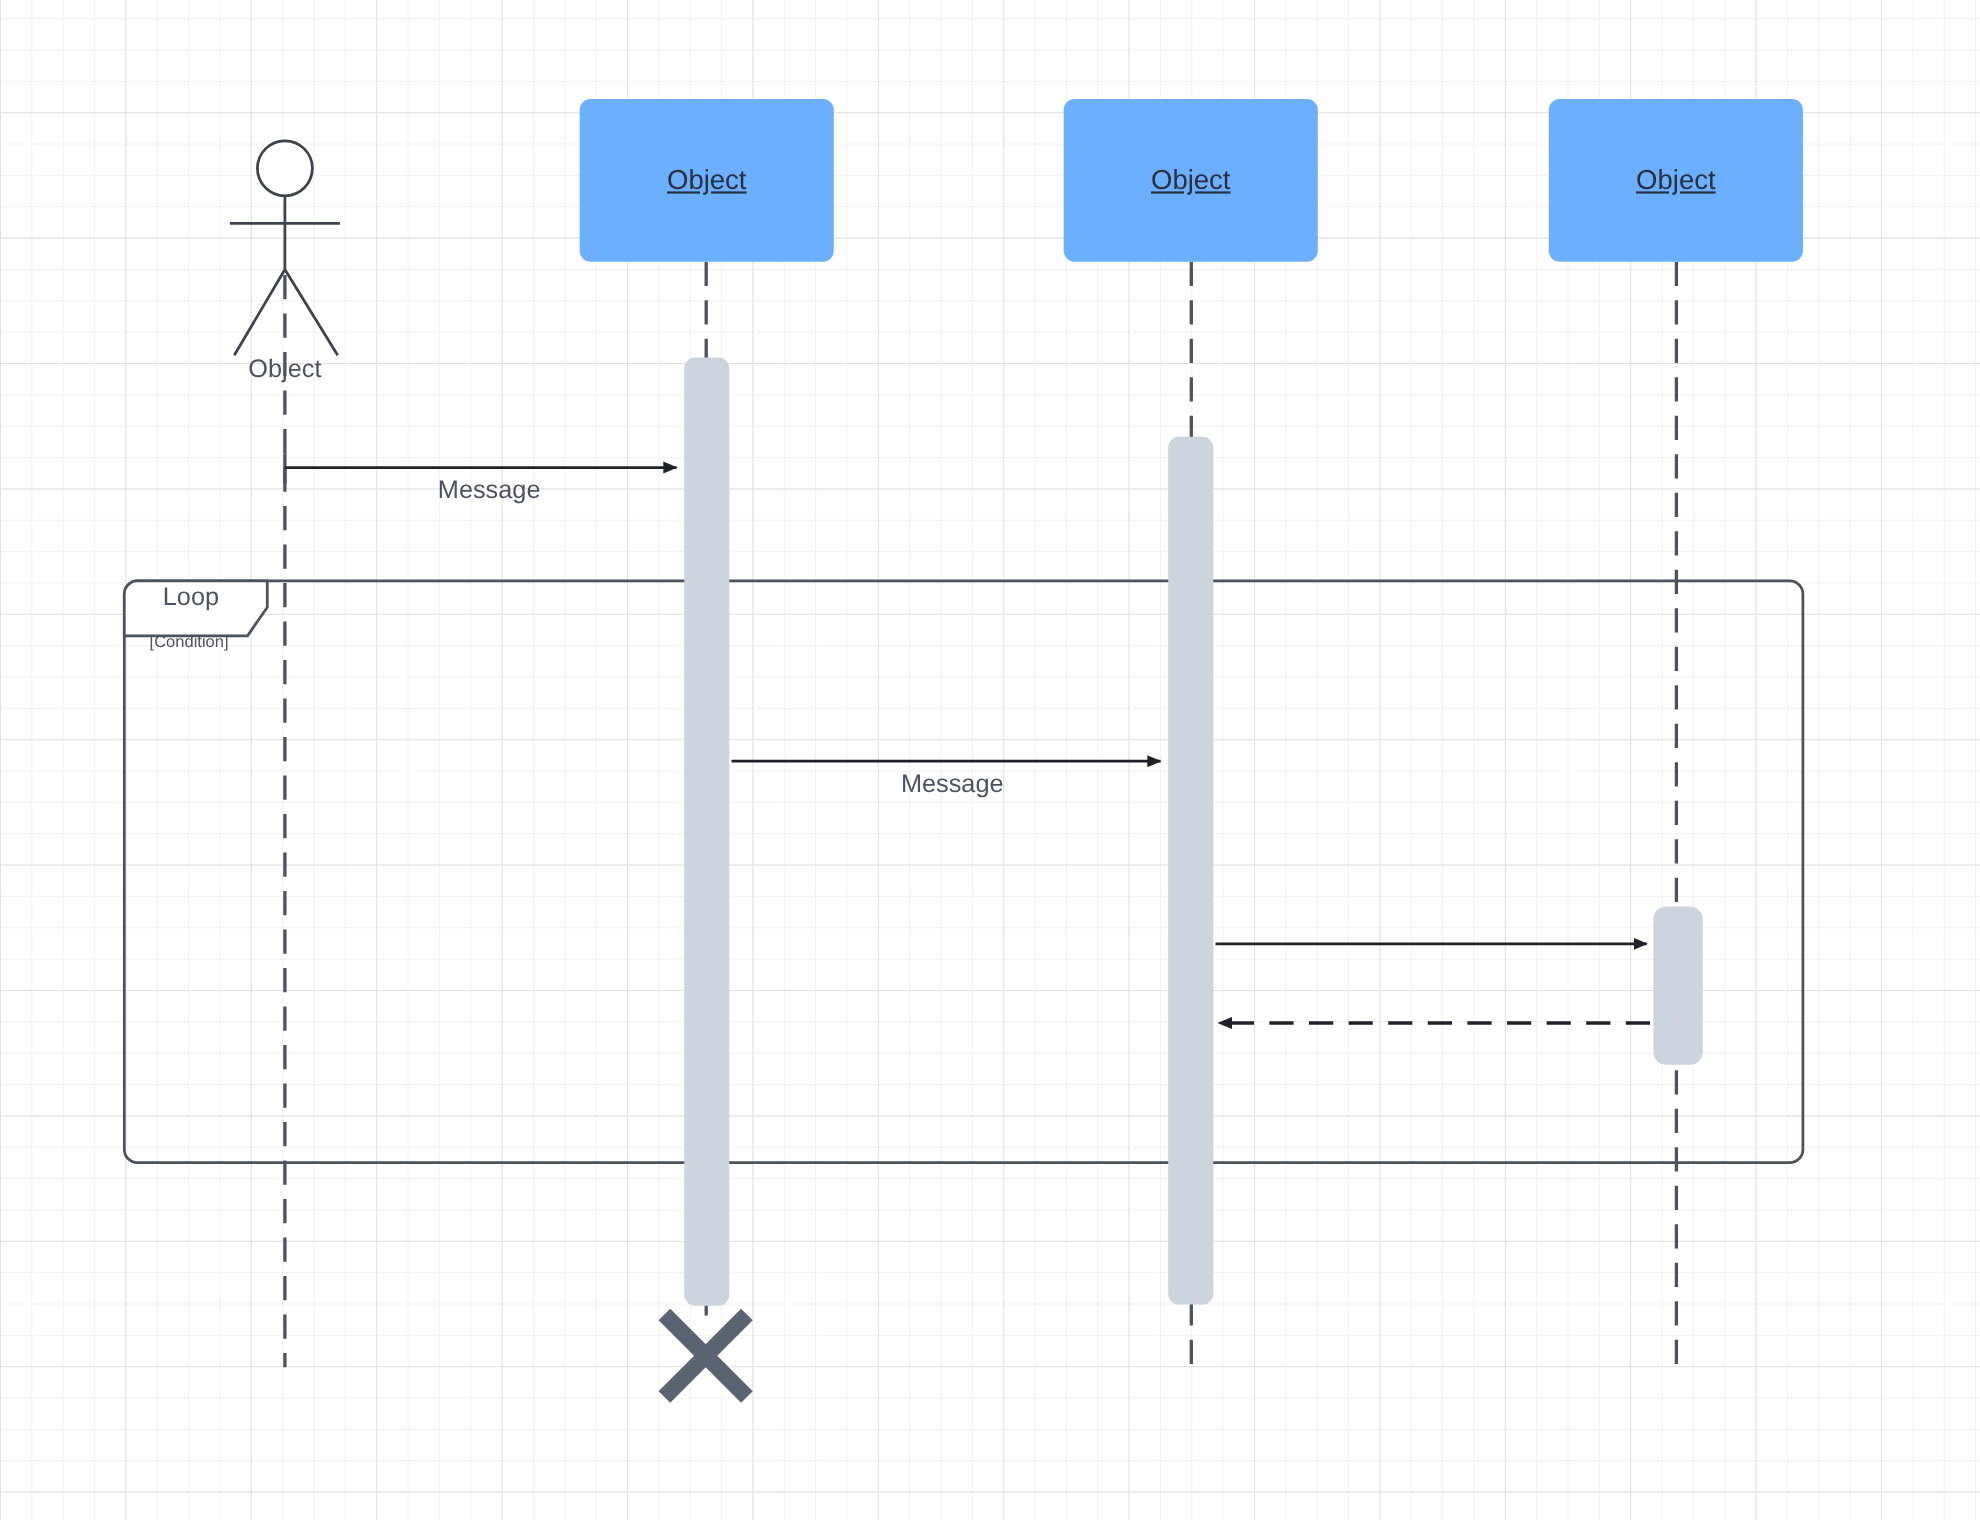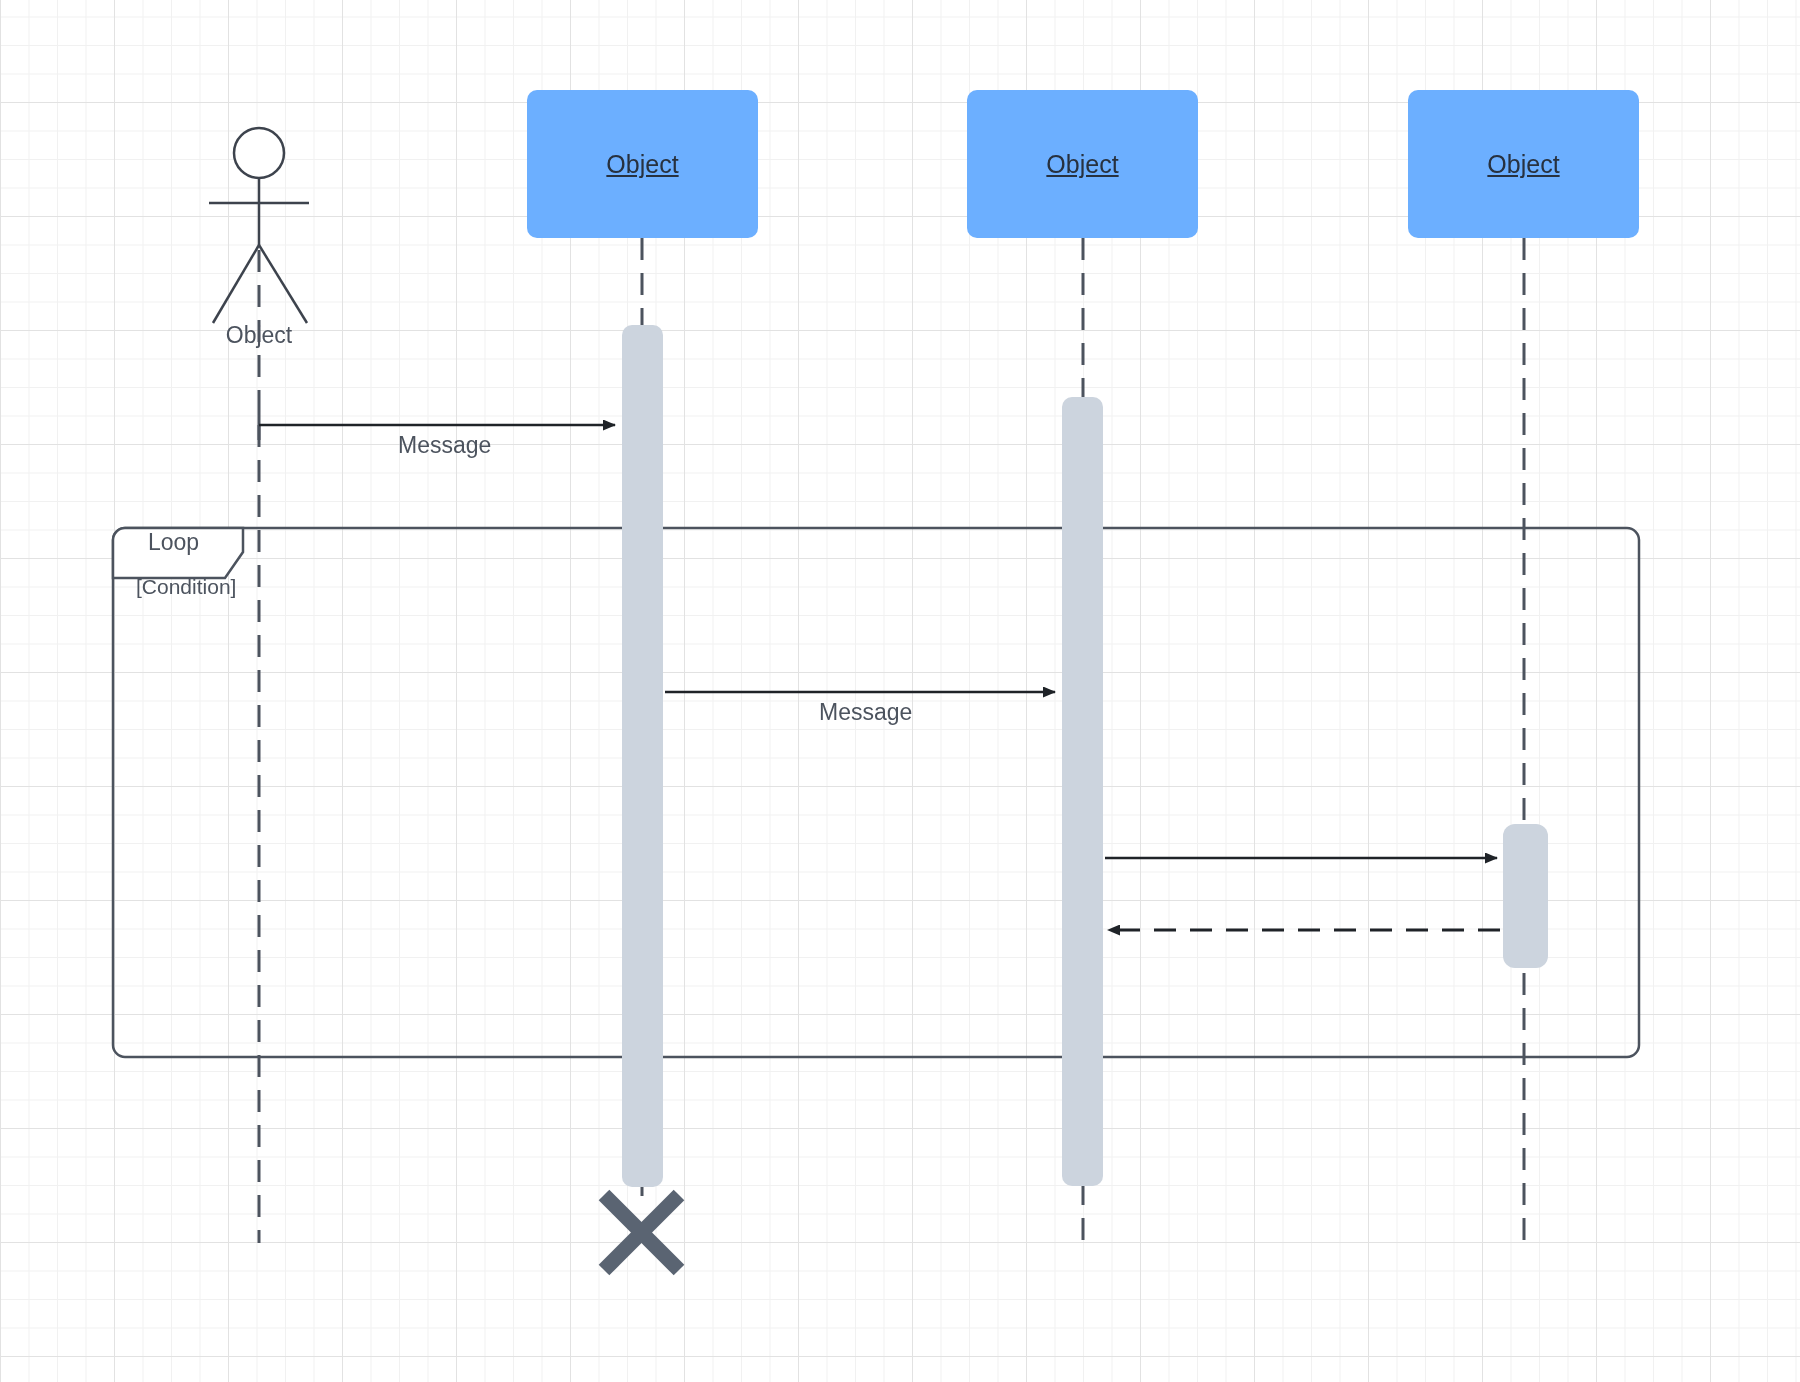--- a/index.html
+++ b/index.html
@@ -38,21 +38,21 @@
   }
   .obj-label {
     font-size: 25px;
     color: #27313f;
     text-decoration: underline;
     text-align: center;
   }
   .msg-label { font-size: 23px; text-align: center; }
   .actor-label { font-size: 23px; }
   .frag-op { font-size: 23px; }
-  .frag-cond { font-size: 21px; }
+  .frag-cond { font-size: 15px; }
 </style>
 </head>
 <body>
 
 <div id="canvas">
 
   <svg id="diagram-svg" viewBox="0 0 1800 1382" xmlns="http://www.w3.org/2000/svg">
     <defs>
       <marker id="arrowFilled" markerWidth="13" markerHeight="11" refX="12" refY="5.5" orient="auto" markerUnits="userSpaceOnUse">
         <path d="M0,0 L13,5.5 L0,11 z" fill="#1f2328"></path>

